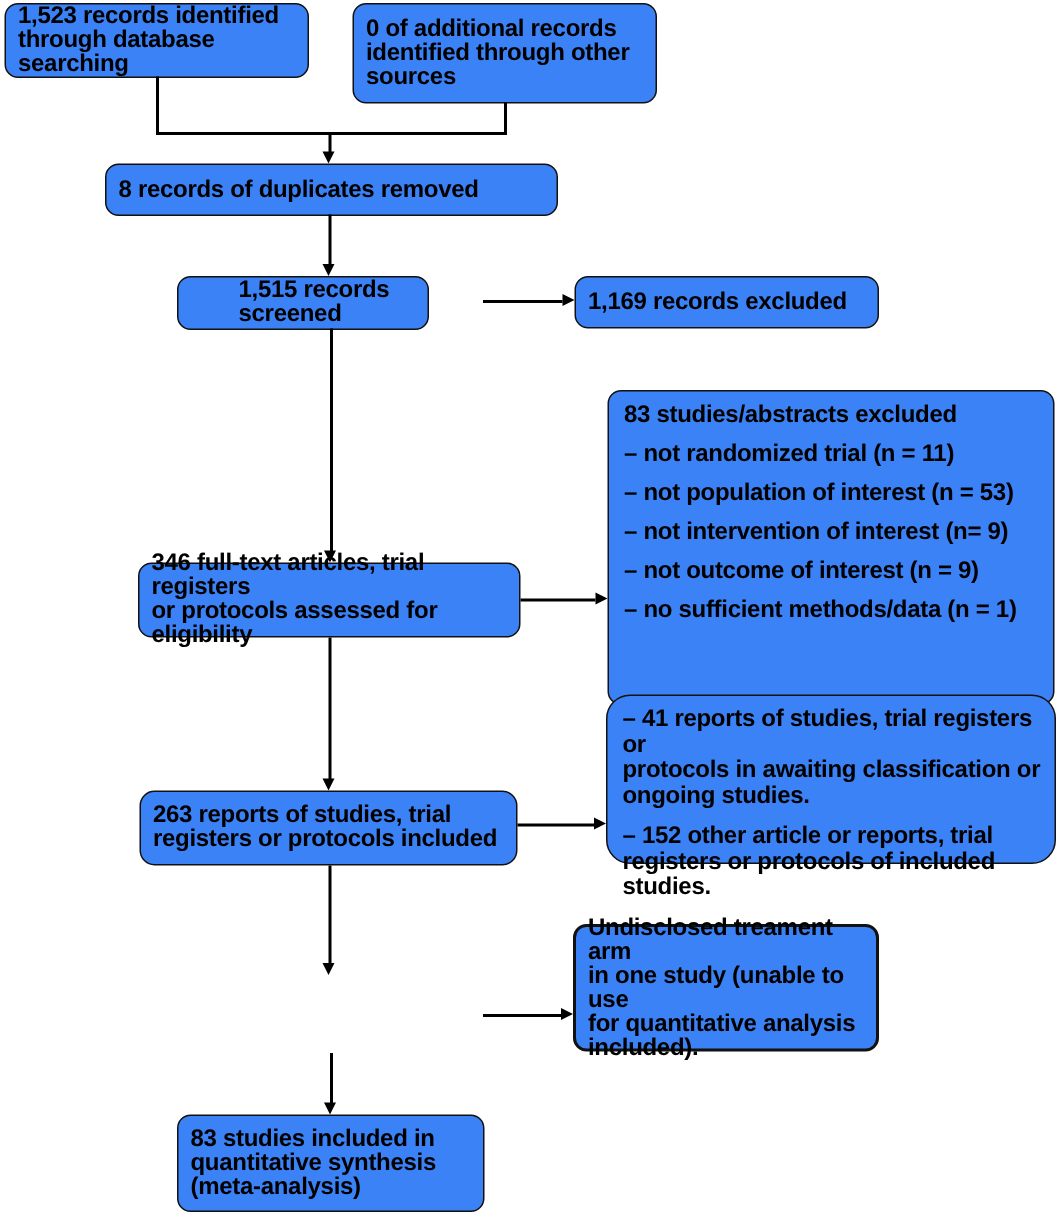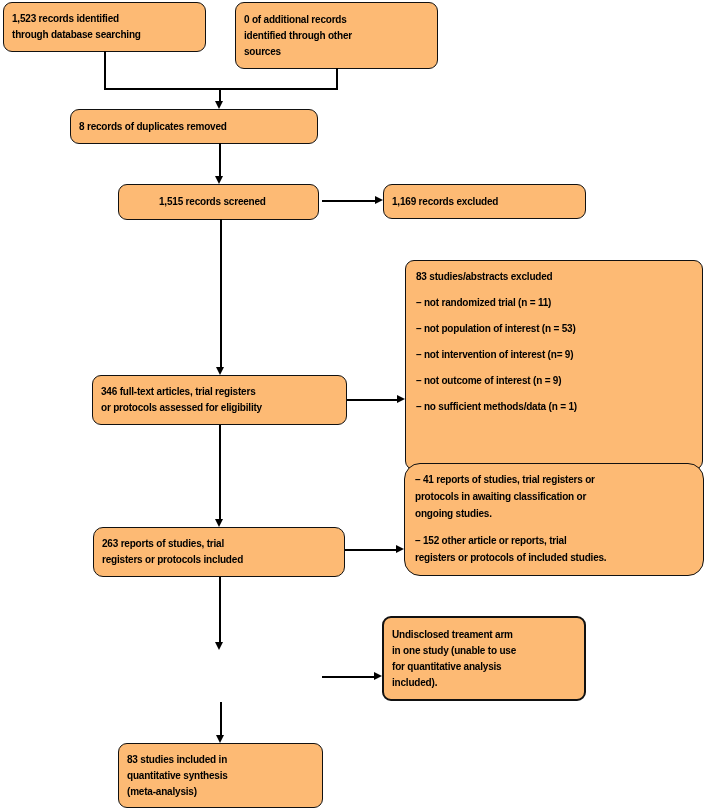--- a/index.html
+++ b/index.html
@@ -11,26 +11,26 @@
     position: relative;
     width: 708px;
     height: 812px;
     background: #ffffff;
     font-family: "Liberation Sans", sans-serif;
     overflow: hidden;
   }
   .box {
     position: absolute;
     box-sizing: border-box;
-    background: #fdba74;
+    background: #3b82f6;
     border: 1.8px solid #111111;
     border-radius: 9px;
     color: #000000;
     font-weight: bold;
-    font-size: 10px;
+    font-size: 16px;
     line-height: 16px;
     letter-spacing: -0.2px;
     display: flex;
     flex-direction: column;
     justify-content: center;
     padding: 4px 8px;
     white-space: pre-line;
   }
   .box.thick {
     border-width: 2.5px;
@@ -85,26 +85,26 @@
   <div class="box" style="left:235px; top:2px; width:203px; height:67px;">0 of additional records
 identified through other
 sources</div>
 
   <div class="vline" style="left:104px; top:51px; height:38px;"></div>
   <div class="vline" style="left:336px; top:68px; height:21px;"></div>
   <div class="hline" style="left:104px; top:88px; width:234px;"></div>
   <div class="vline" style="left:219px; top:88px; height:14px;"></div>
   <div class="arrow-down" style="left:215px; top:101px;"></div>
 
-  <div class="box" style="left:70px; top:109px; width:248px; height:35px;">8 records of duplicates removed</div>
+  <div class="box" style="left:70px; top:109px; width:302px; height:35px;">8 records of duplicates removed</div>
 
   <div class="vline" style="left:219px; top:143px; height:34px;"></div>
   <div class="arrow-down" style="left:215px; top:176px;"></div>
 
-  <div class="box" style="left:118px; top:184px; width:201px; height:36px;padding-left:40px;">1,515 records screened</div>
+  <div class="box" style="left:118px; top:184px; width:168px; height:36px;padding-left:40px;">1,515 records screened</div>
 
   <div class="hline" style="left:322px; top:200px; width:53px;"></div>
   <div class="arrow-right" style="left:375px; top:196px;"></div>
 
   <div class="box" style="left:383px; top:184px; width:203px; height:35px;">1,169 records excluded</div>
 
   <div class="vline" style="left:220px; top:219px; height:149px;"></div>
   <div class="arrow-down" style="left:216px; top:367px;"></div>
 
   <div class="box list" style="left:405px; top:260px; width:298px; height:210px; padding-left:10px;">

